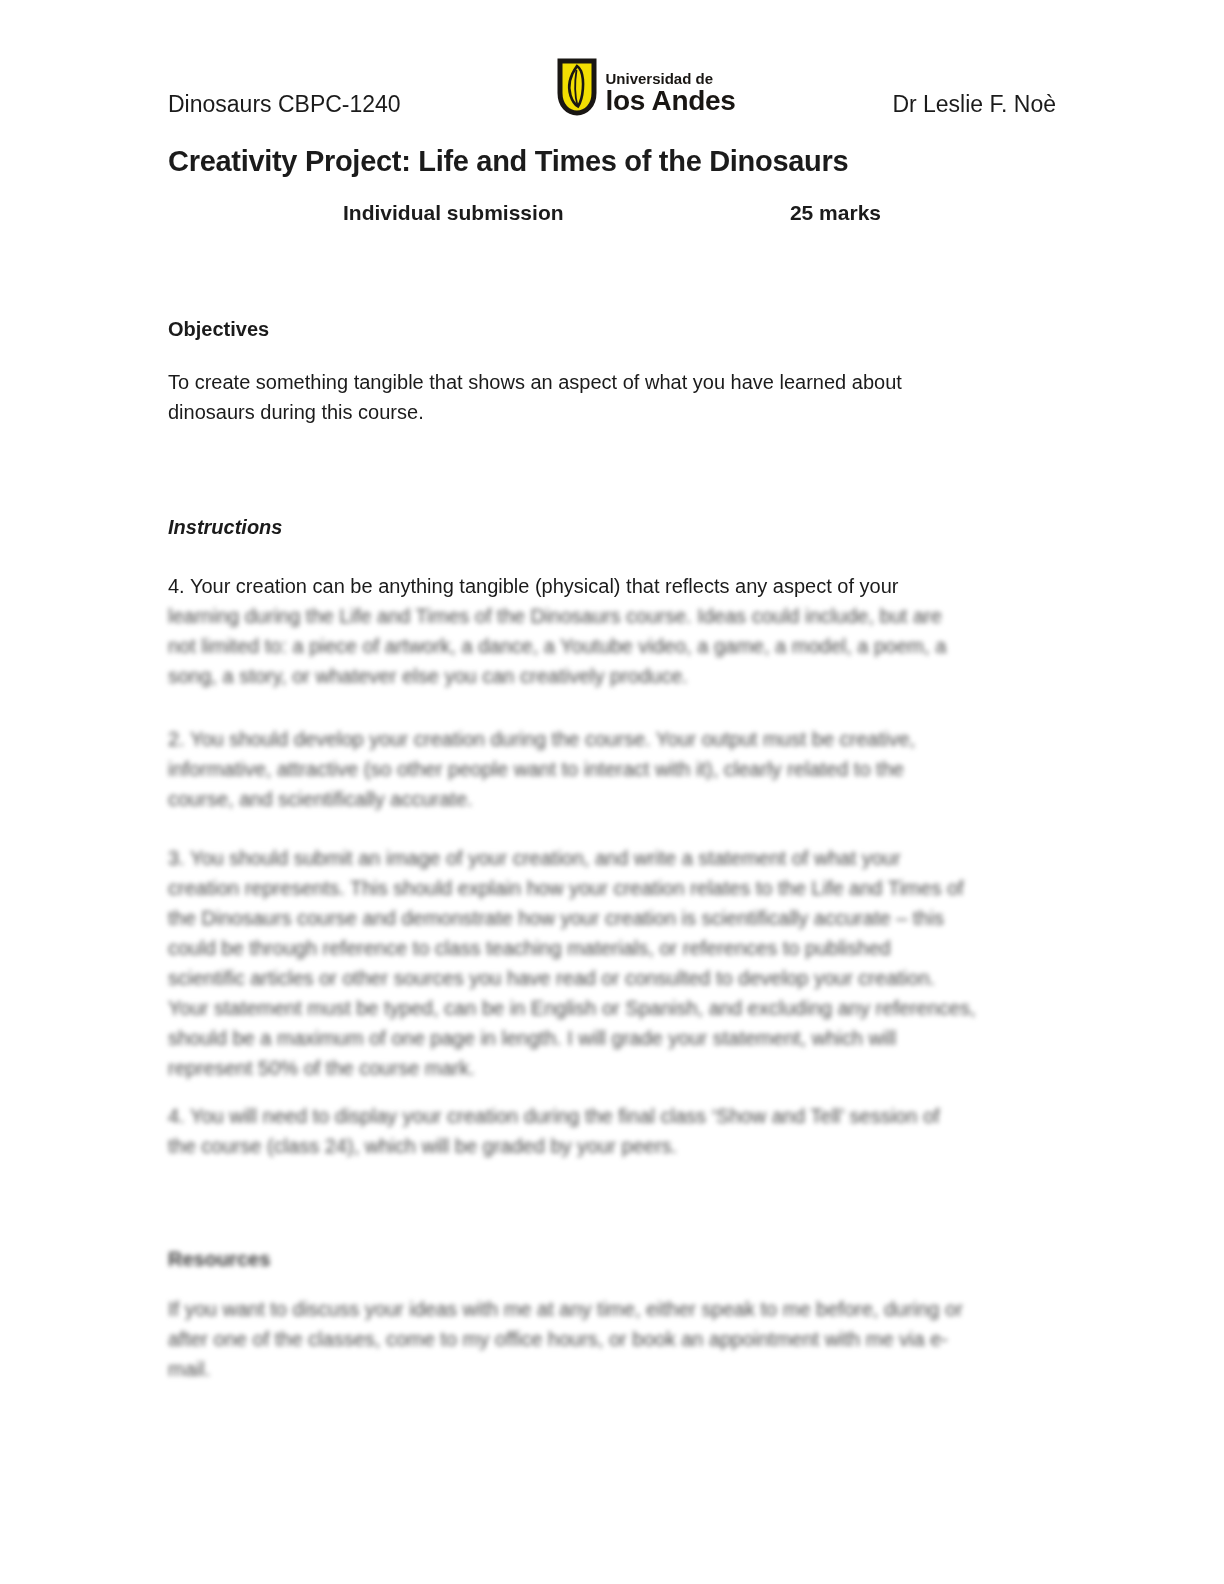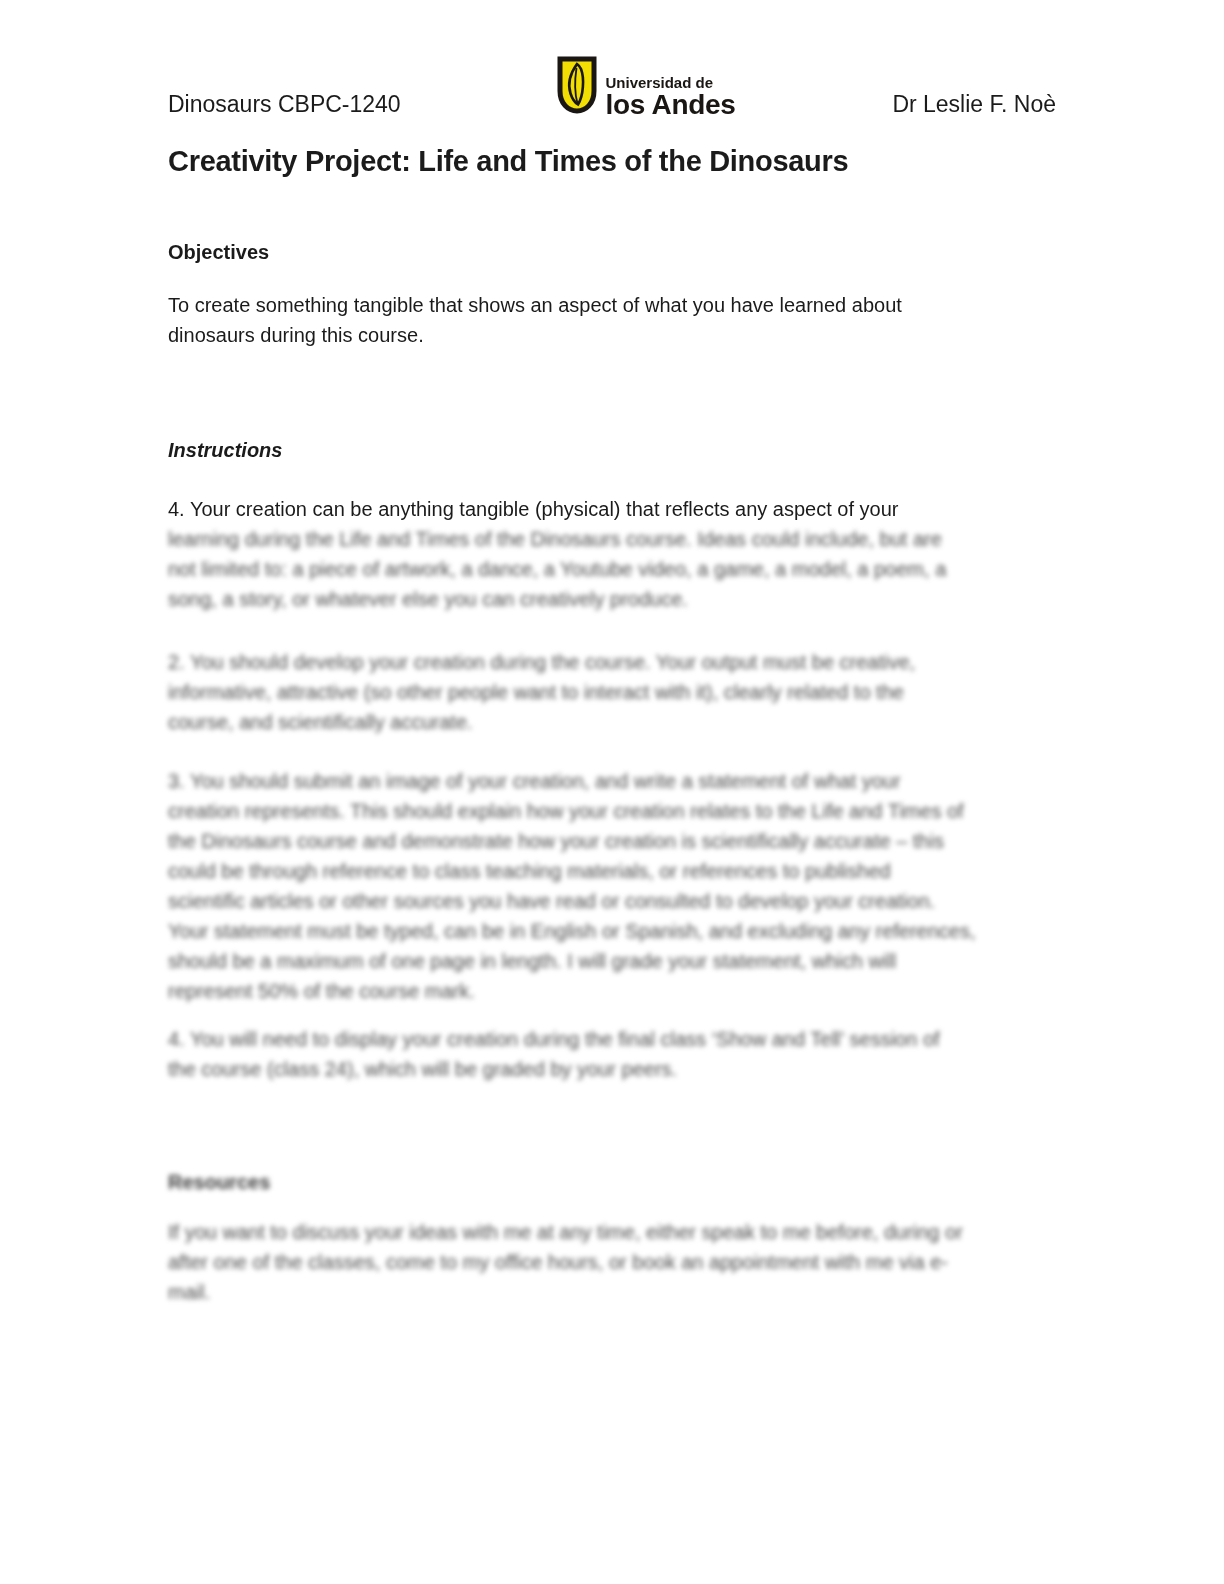--- a/index.html
+++ b/index.html
@@ -22,21 +22,21 @@
     height:58px;
   }
   .hdr-side{
     font-size:23px;
     line-height:24px;
     padding-bottom:2px;
     white-space:nowrap;
   }
   .logo{
     display:flex;
-    align-items:flex-end;
+    align-items:center;
     gap:8px;
     height:58px;
   }
   .logo-text{display:flex;flex-direction:column;justify-content:flex-start;padding-top:6px;}
   .logo-top{font-size:15px;line-height:16px;font-weight:600;color:#191613;}
   .logo-bottom{font-size:28px;line-height:27px;font-weight:600;color:#191613;letter-spacing:-0.3px;}
   
   .doc-title{
     margin-top:26px;
     font-size:29px;
@@ -58,21 +58,21 @@
     font-size:20px;
     font-weight:bold;
     line-height:26px;
   }
   .para{
     font-size:20px;
     line-height:30px;
     white-space:pre-line;
     width:100%;
   }
-  .mt-objh{margin-top:61px;}
+  .mt-objh{margin-top:90px;}
   .mt-objp{margin-top:25px;}
   .mt-insh{margin-top:87px;font-style:italic;}
   .mt-p1{margin-top:31px;}
   .mt-p2{margin-top:33px;}
   .mt-p3{margin-top:29px;}
   .mt-p4{margin-top:18px;}
   .mt-resh{margin-top:85px;}
   .mt-resp{margin-top:22px;}
   
   .blur{
@@ -104,20 +104,24 @@
         <span class="logo-top">Universidad de</span>
         <span class="logo-bottom">los Andes</span>
       </span>
     </div>
 
     <div class="hdr-side">Dr Leslie F. Noè</div>
   </div>
 
   <div class="doc-title">Creativity Project: Life and Times of the Dinosaurs</div>
 
+  <div class="sub-row">
+    <span>Individual submission</span>
+    <span>25 marks</span>
+  </div>
 
   <div class="h-sec mt-objh">Objectives</div>
   <div class="para mt-objp">To create something tangible that shows an aspect of what you have learned about
 dinosaurs during this course.</div>
 
   <div class="h-sec mt-insh">Instructions</div>
 
   <div class="mt-p1">
     <div class="para">4. Your creation can be anything tangible (physical) that reflects any aspect of your</div>
     <div class="para blur">learning during the Life and Times of the Dinosaurs course. Ideas could include, but are

